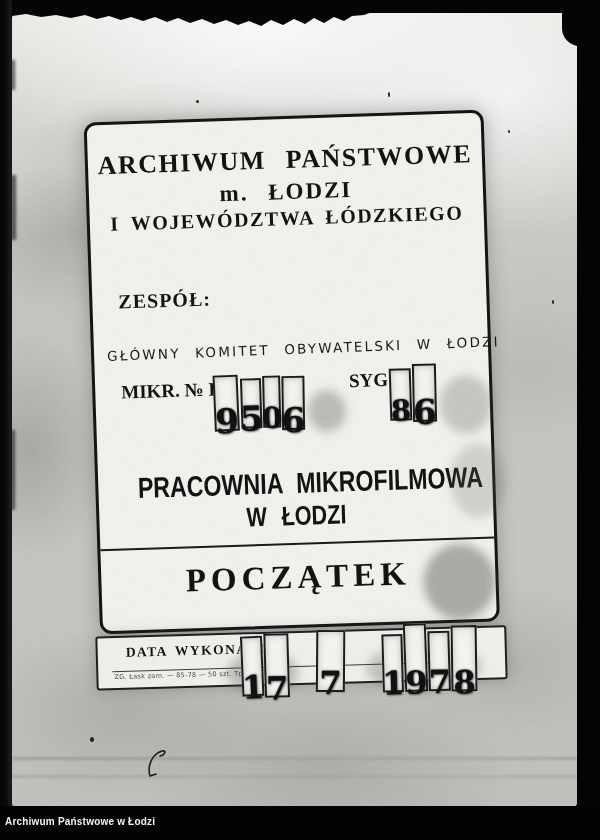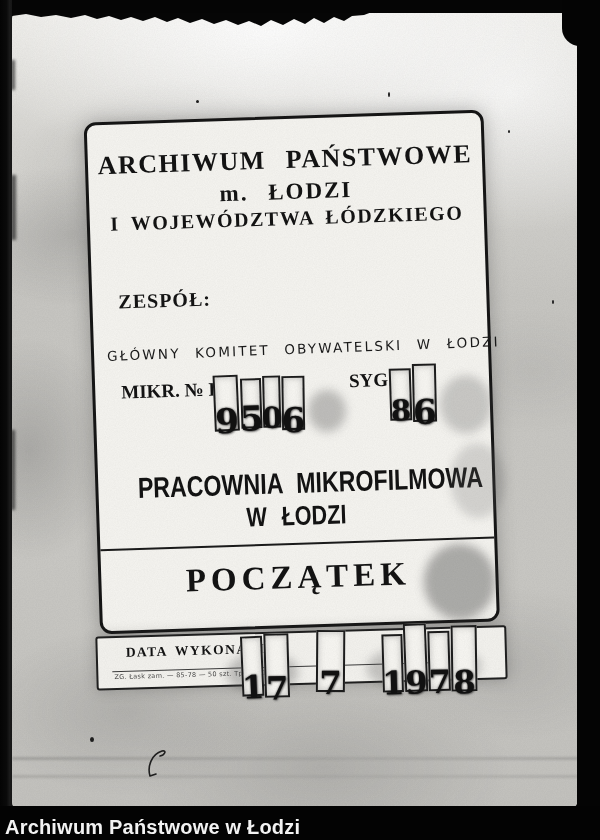--- a/index.html
+++ b/index.html
@@ -76,21 +76,21 @@
   .frame-top{position:absolute;left:0;top:0;width:600px;height:13px;background:#050505;}
   .ragged{position:absolute;left:12px;top:12px;}
   .frame-left{position:absolute;left:0;top:0;width:12px;height:810px;
     background:linear-gradient(90deg,#040404 0%,#0a0a0a 55%,rgba(30,30,30,.85) 80%,rgba(60,60,60,.3) 100%);}
   .left-bump{position:absolute;filter:blur(1.5px);background:rgba(25,25,25,.65);}
   .frame-right{position:absolute;left:577px;top:0;width:23px;height:840px;background:#040404;}
   .frame-right-tab{position:absolute;left:562px;top:0;width:38px;height:46px;background:#040404;
                    border-bottom-left-radius:18px;}
   .frame-bottom{position:absolute;left:0;top:806px;width:600px;height:34px;background:#030303;}
   .caption{position:absolute;left:5px;top:10px;font-family:"Liberation Sans","DejaVu Sans",sans-serif;
-           font-weight:bold;font-size:20px;color:#f2f2f2;letter-spacing:.2px;}
+           font-weight:bold;font-size:10px;color:#f2f2f2;letter-spacing:.2px;}
 
   .speck{position:absolute;background:#1d1d1d;border-radius:50%;}
   .grain{position:absolute;left:12px;top:13px;pointer-events:none;mix-blend-mode:multiply;opacity:.5;}
 </style>
 </head>
 <body>
 
 <div class="stage">
 
   <div class="photo"></div>

